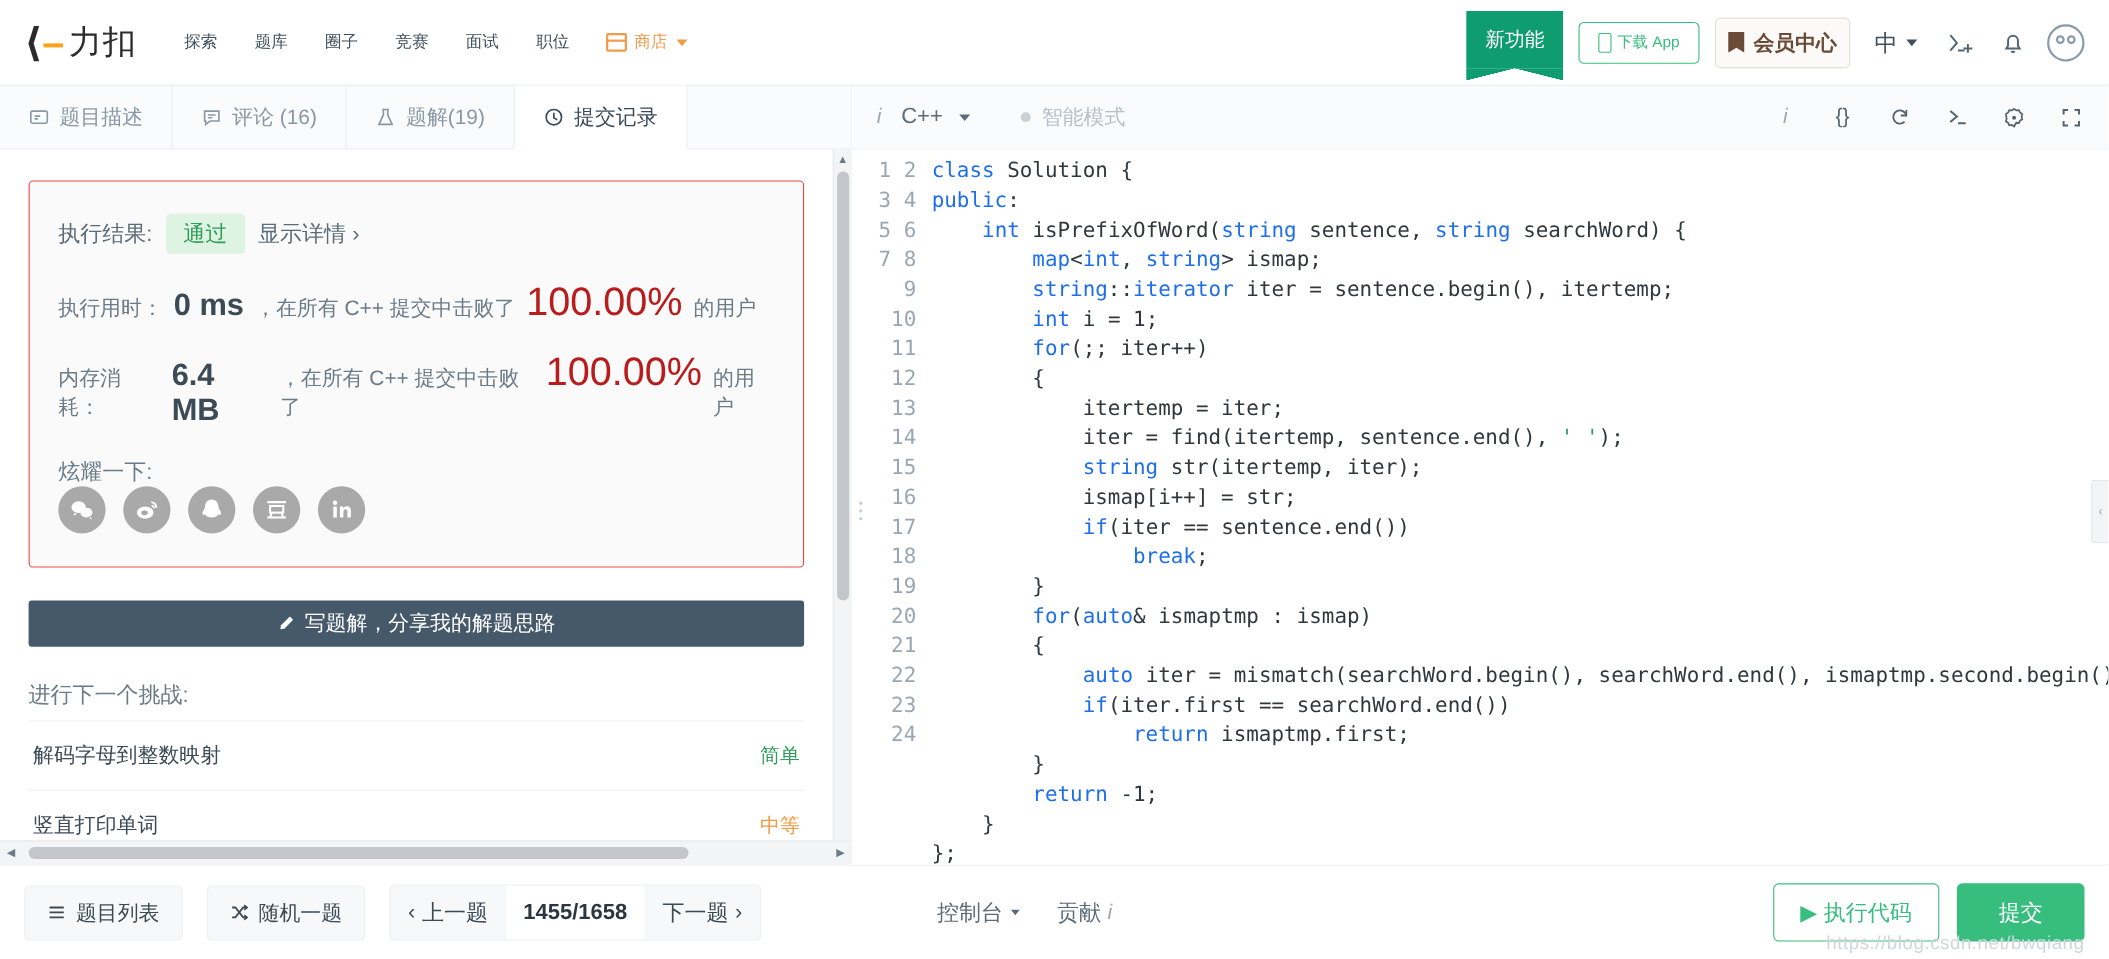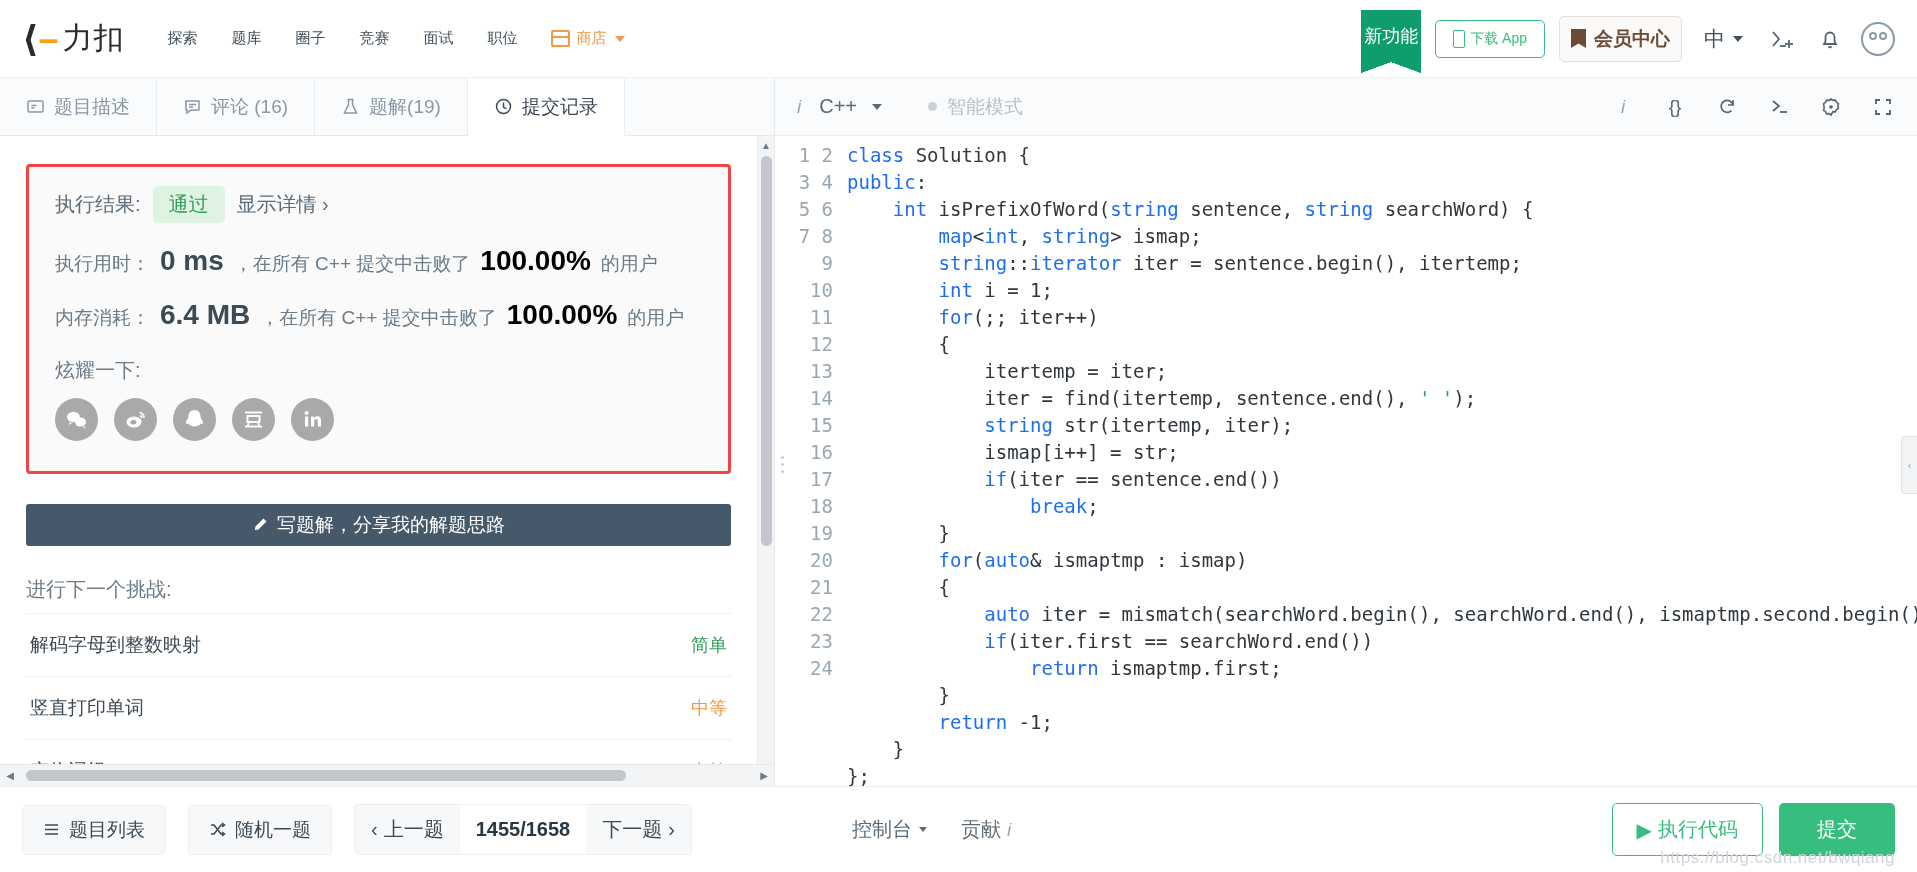--- a/index.html
+++ b/index.html
@@ -40,21 +40,21 @@
     width: 0; height: 0; border-left: 5px solid transparent;
     border-right: 5px solid transparent; border-top: 6px solid currentColor;
     display: inline-block; margin-left: 3px;
   }
 
   .topnav-right {
     margin-left: auto; display: flex; align-items: center; gap: 14px;
   }
   .ribbon {
     background: #0f9d6f; color: #fff; font-size: 18px;
-    width: 60px; height: 52px; display: flex; align-items: center;
+    width: 88px; height: 52px; display: flex; align-items: center;
     justify-content: center; position: relative; margin-bottom: 6px;
   }
   .ribbon::after {
     content: ""; position: absolute; left: 0; right: 0; top: 52px;
     height: 11px;
     background: linear-gradient(to bottom right, #0f9d6f 50%, transparent 51%) left/50% 100% no-repeat,
                 linear-gradient(to bottom left, #0f9d6f 50%, transparent 51%) right/50% 100% no-repeat;
   }
   .btn-outline-green {
     border: 1px solid #37be7e; color: #37be7e; border-radius: 5px;
@@ -117,33 +117,33 @@
   .tabicon { display: inline-flex; width: 19px; height: 19px; }
 
   .left-content {
     flex: 1; overflow: hidden; position: relative; background: #fff;
     display: flex;
   }
   .left-scrollable { flex: 1; padding: 0; overflow: hidden; position: relative; }
 
   .result-card {
     margin: 28px 26px 0 26px; background: #fafafa;
-    border: 3px solid #ef4444; border-radius: 4px; padding: 19px 26px 30px 26px;
+    border: 1px solid #ef4444; border-radius: 4px; padding: 29px 26px 30px 26px;
   }
   .row-exec { display: flex; align-items: center; gap: 12px; margin-bottom: 22px; }
   .lbl { font-size: 20px; color: #5b6b78; }
   .badge-pass {
     background: #dff3e3; color: #2f9e5a; font-size: 20px;
     padding: 5px 16px; border-radius: 5px;
   }
   .link-detail { font-size: 20px; color: #5b6b78; cursor: pointer; }
   .stat-row { display: flex; align-items: baseline; gap: 0; margin-bottom: 22px; font-size: 19px; color: #6b7b88; }
   .stat-row .big { font-size: 28px; font-weight: bold; color: #3c4a56; margin: 0 10px; }
-  .stat-row .pct { font-size: 28px; font-weight: bold; color: #000000; margin: 0 10px; }
-  .show-off { font-size: 20px; color: #6b7b88; margin: 26px 0 14px 0; }
+  .stat-row .pct { font-size: 36px; font-weight: normal; color: #b91c1c; margin: 0 10px; }
+  .show-off { font-size: 20px; color: #6b7b88; margin: 26px 0 0 0; }
   .share-row { display: flex; gap: 16px; }
   .share-btn {
     width: 43px; height: 43px; border-radius: 50%; background: #a9a9a9;
     display: flex; align-items: center; justify-content: center;
     cursor: pointer; color: #fff;
   }
   .btn-write {
     margin: 30px 26px 0 26px; background: #45596a; color: #fff;
     height: 42px; border-radius: 3px; display: flex; align-items: center;
     justify-content: center; gap: 9px; font-size: 19px; cursor: pointer;

